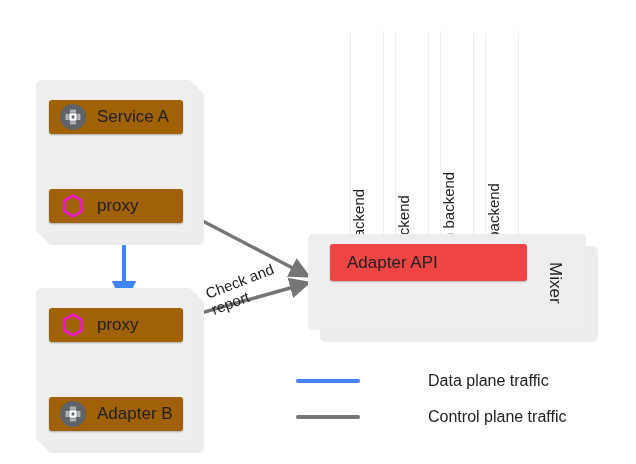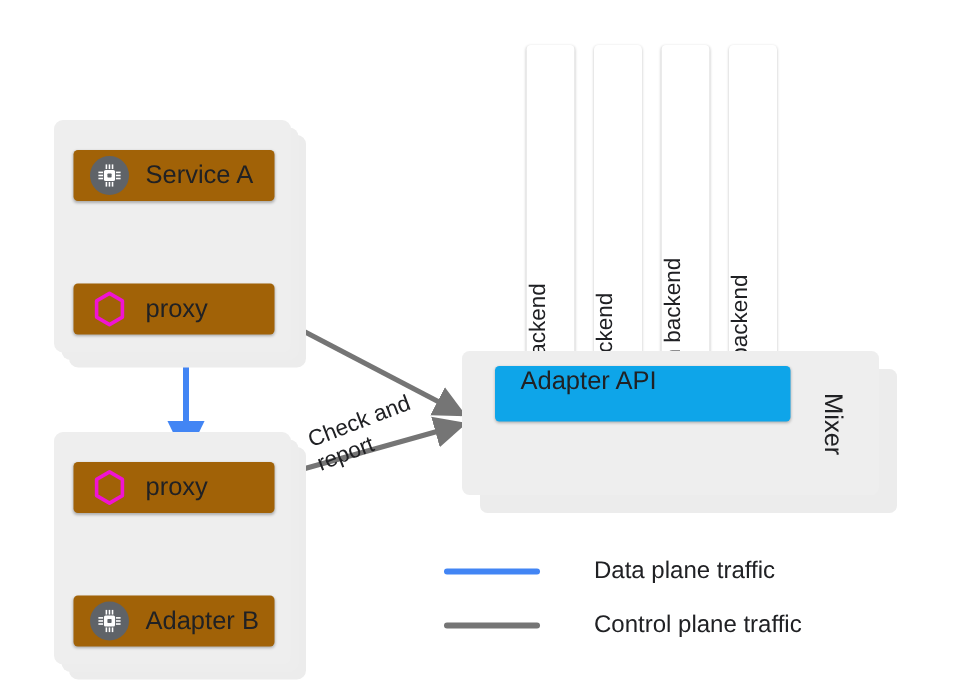--- a/index.html
+++ b/index.html
@@ -36,29 +36,29 @@
   .backend-col .vtext{position:absolute;left:50%;bottom:10px;
     transform:translateX(-50%) rotate(-90deg);transform-origin:bottom center;
     white-space:nowrap;font-size:15px;color:#202124;}
   .vtext-wrap{position:absolute;left:0;right:0;bottom:0;height:0;}
 
   .mixer-layer{position:absolute;background:#ececec;border-radius:5px;}
   .mixer-front{position:absolute;background:#eeeeee;border-radius:5px;}
   .mixer-word{position:absolute;white-space:nowrap;font-size:17px;color:#202124;
     transform:rotate(90deg);transform-origin:left top;}
 
-  .adapter-card{position:absolute;background:#0ea5e9;border-radius:3px;
-    box-shadow:0 1px 2px rgba(0,0,0,.26);display:flex;}
+  .adapter-card{position:absolute;background:#ef4444;border-radius:3px;
+    box-shadow:0 1px 2px rgba(0,0,0,.26);display:flex;align-items:center;}
   .adapter-card .label{font-size:17px;margin-left:17px;white-space:nowrap;}
 
   
   .legend{position:absolute;}
   .legend-row{position:absolute;display:flex;align-items:center;}
   .legend-swatch{width:64px;height:4px;border-radius:2px;flex:0 0 auto;}
-  .legend-label{font-size:16px;color:#202124;white-space:nowrap;margin-left:36px;}
+  .legend-label{font-size:16px;color:#202124;white-space:nowrap;margin-left:68px;}
 
   
   .edge-label{position:absolute;font-size:15px;color:#202124;line-height:1.15;
     white-space:nowrap;transform-origin:left top;}
 
   svg.arrows{position:absolute;left:0;top:0;width:636px;height:464px;
     overflow:visible;pointer-events:none;}
 </style>
 </head>
 <body>

